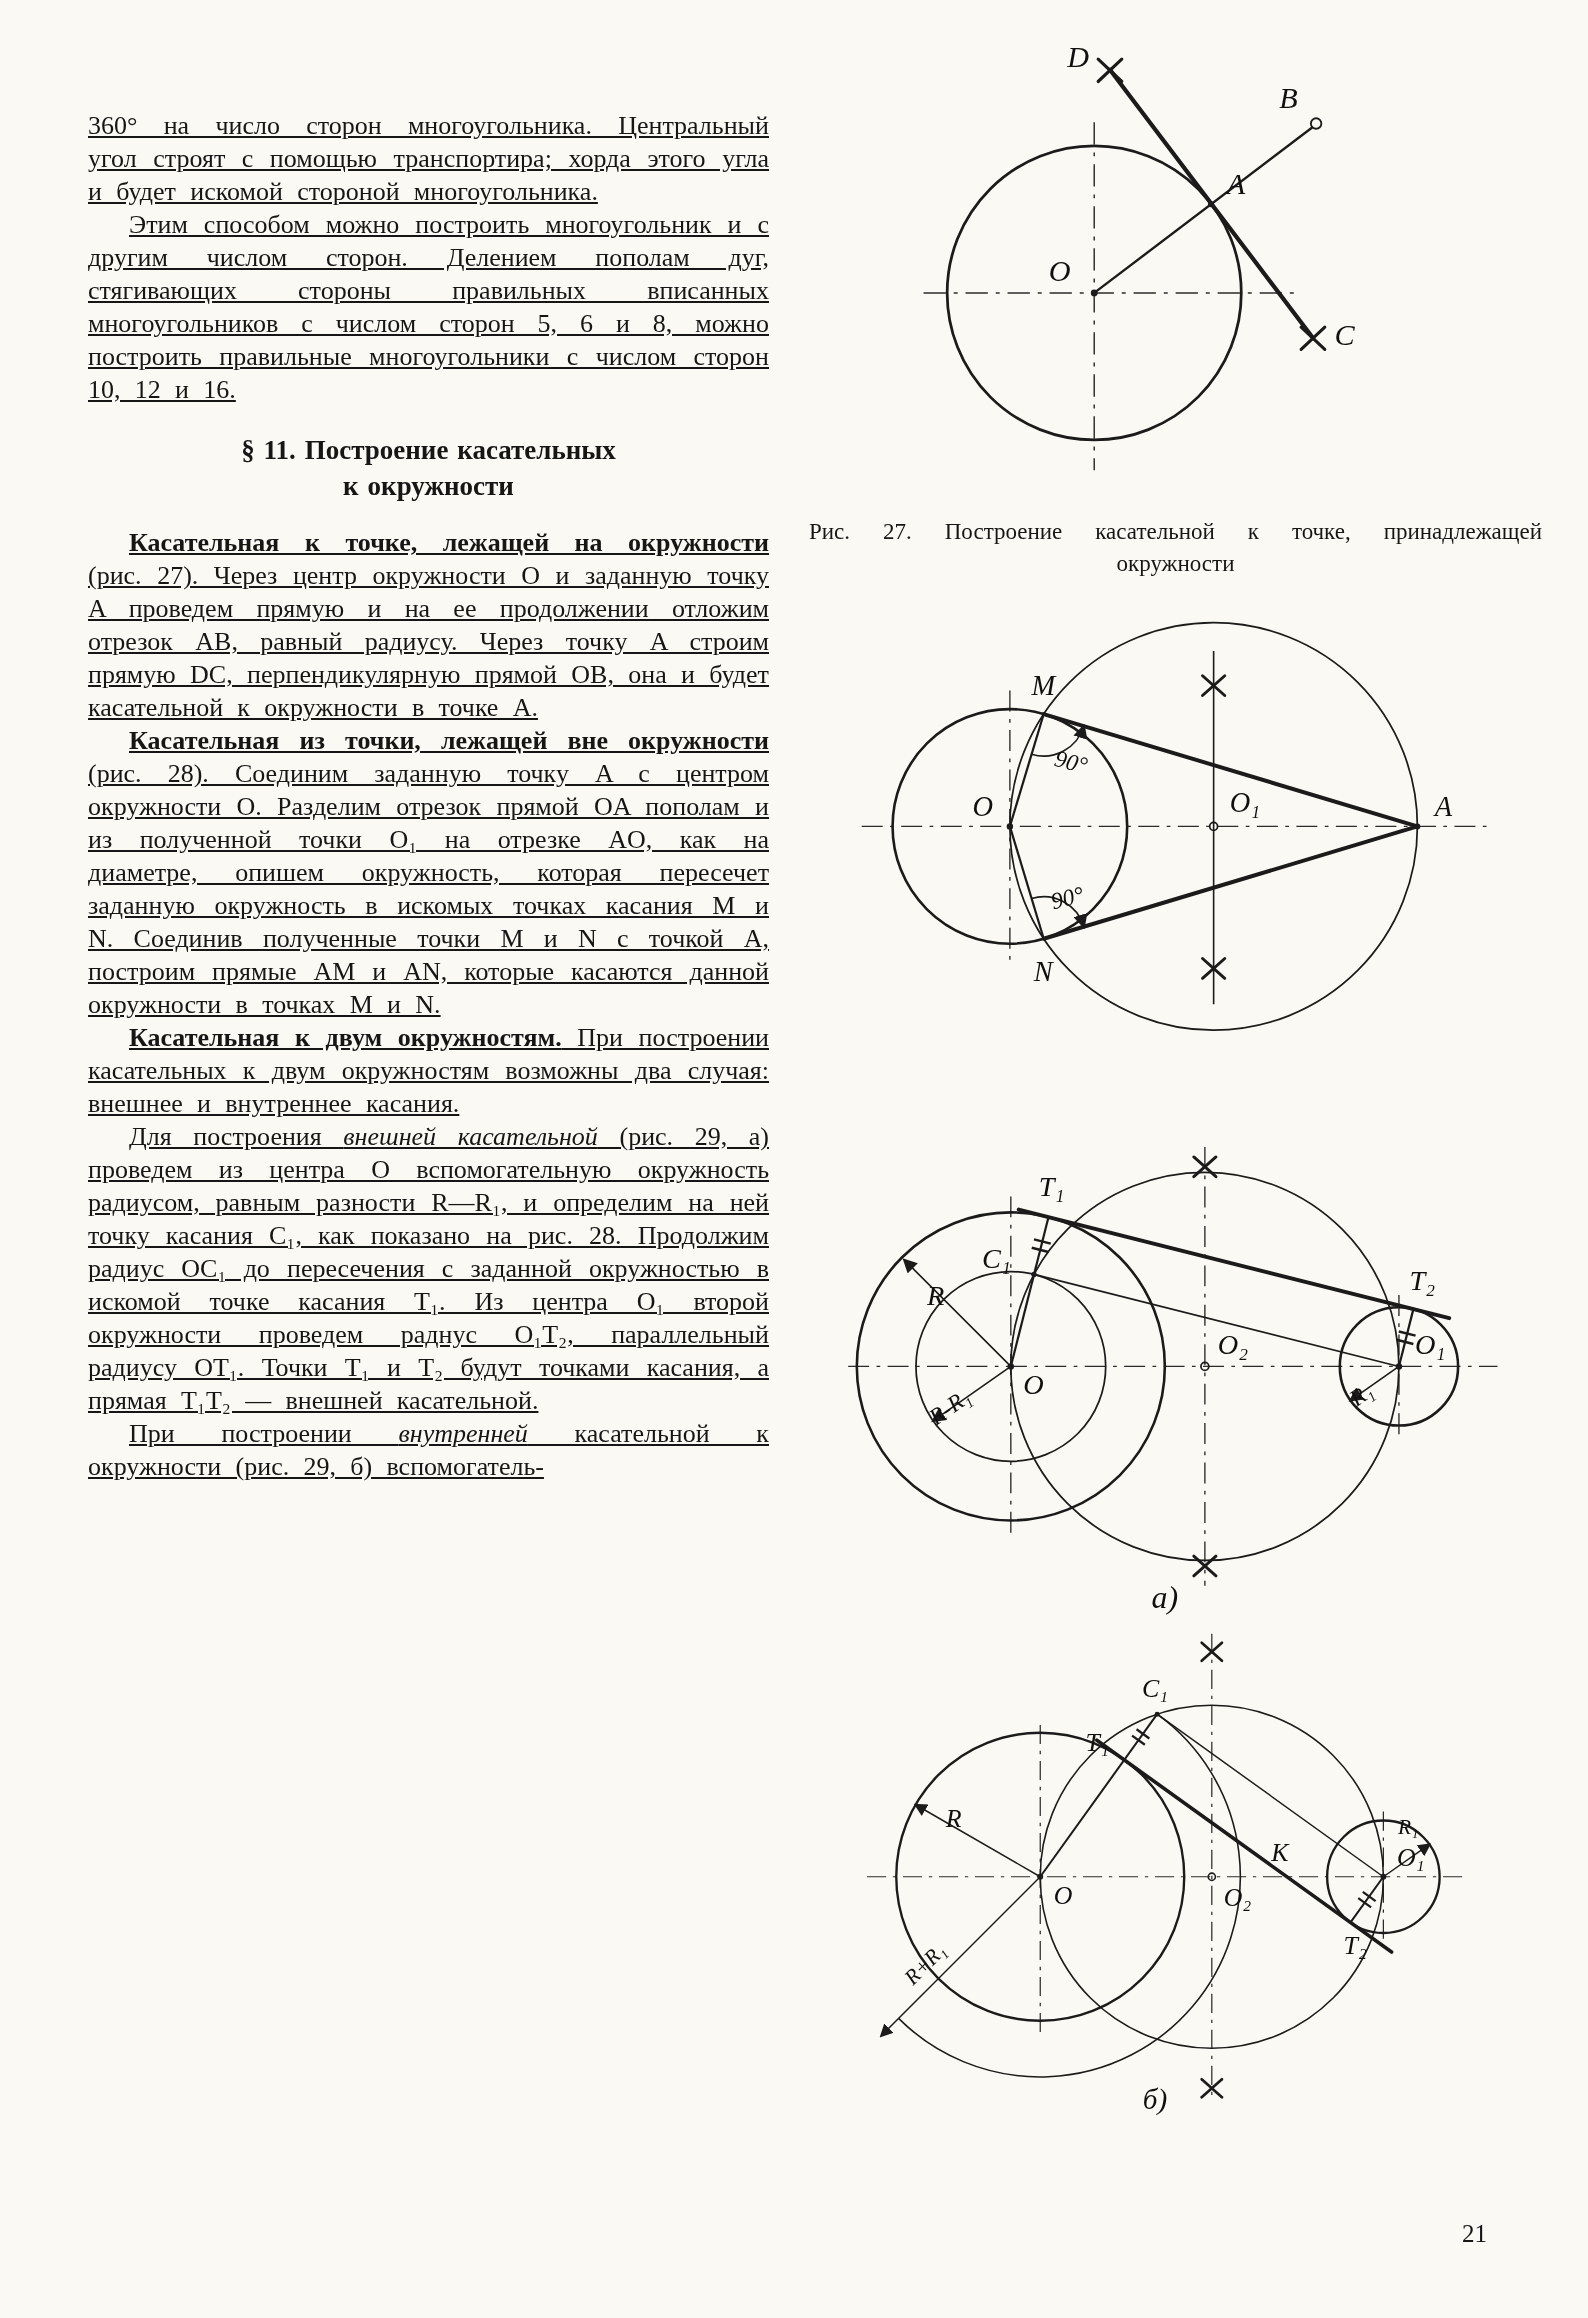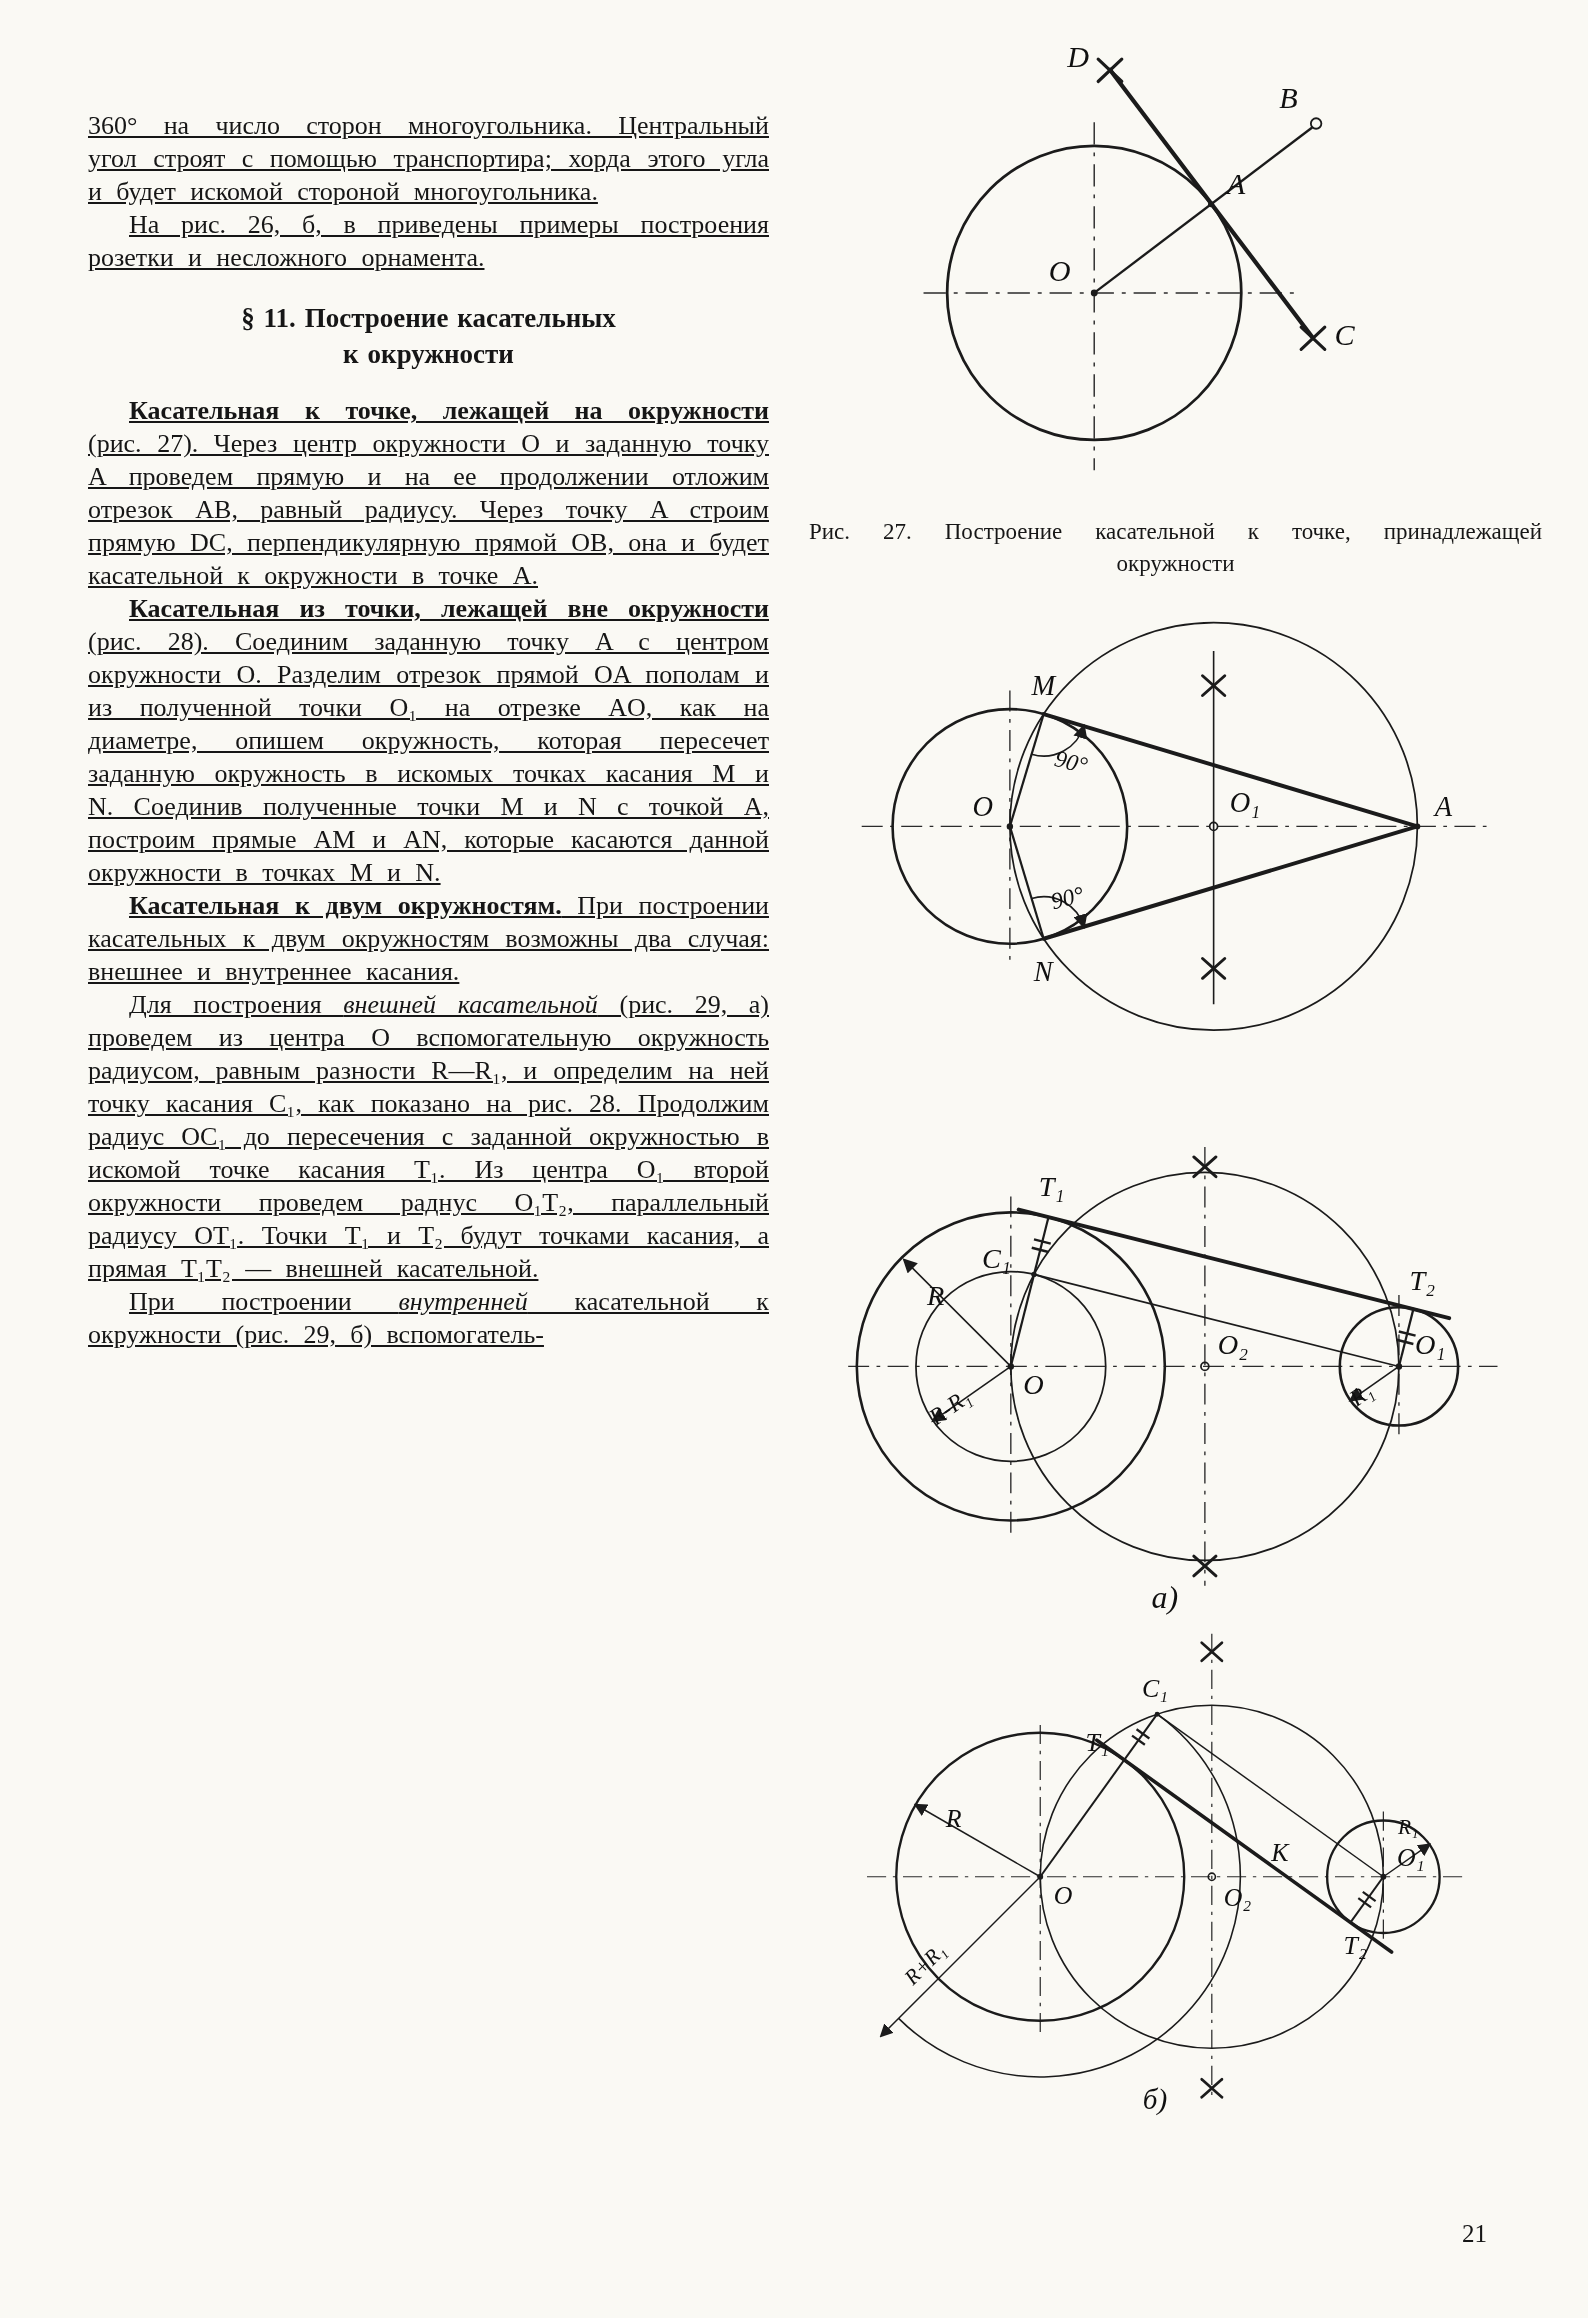--- a/index.html
+++ b/index.html
@@ -42,21 +42,21 @@
   .dotf { fill:#1b1b1b; stroke:none; }
   .doto { fill:none; stroke:#1b1b1b; stroke-width:1.4; }
 </style>
 </head>
 <body>
 
 <div class="page">
 
   <div class="col-left">
     <p class="noindent">360° на число сторон многоугольника. Центральный угол строят с помощью транспортира; хорда этого угла и будет искомой стороной многоугольника.</p>
-    <p>На рис. 26, б, в приведены примеры построения розетки и несложного орнамента.</p>
+    <p>Этим способом можно построить многоугольник и с другим числом сторон. Делением пополам дуг, стягивающих стороны правильных вписанных многоугольников с числом сторон 5, 6 и 8, можно построить правильные многоугольники с числом сторон 10, 12 и 16.</p>
 
     <h2 class="heading">
       <span>§ 11. Построение касательных</span>
       <span>к окружности</span>
     </h2>
 
     <p><b>Касательная к точке, лежащей на окружности</b><span> (рис. 27). Через центр окружности O и заданную точку A проведем прямую и на ее продолжении отложим отрезок AB, равный радиусу. Через точку A строим прямую DC, перпендикулярную прямой OB, она и будет касательной к окружности в точке A.</span></p>
 
     <p><b>Касательная из точки, лежащей вне окружности</b><span> (рис. 28). Соединим заданную точку A с центром окружности O. Разделим отрезок прямой OA пополам и из полученной точки O₁ на отрезке AO, как на диаметре, опишем окружность, которая пересечет заданную окружность в искомых точках касания M и N. Соединив полученные точки M и N с точкой A, построим прямые AM и AN, которые касаются данной окружности в точках M и N.</span></p>
 

